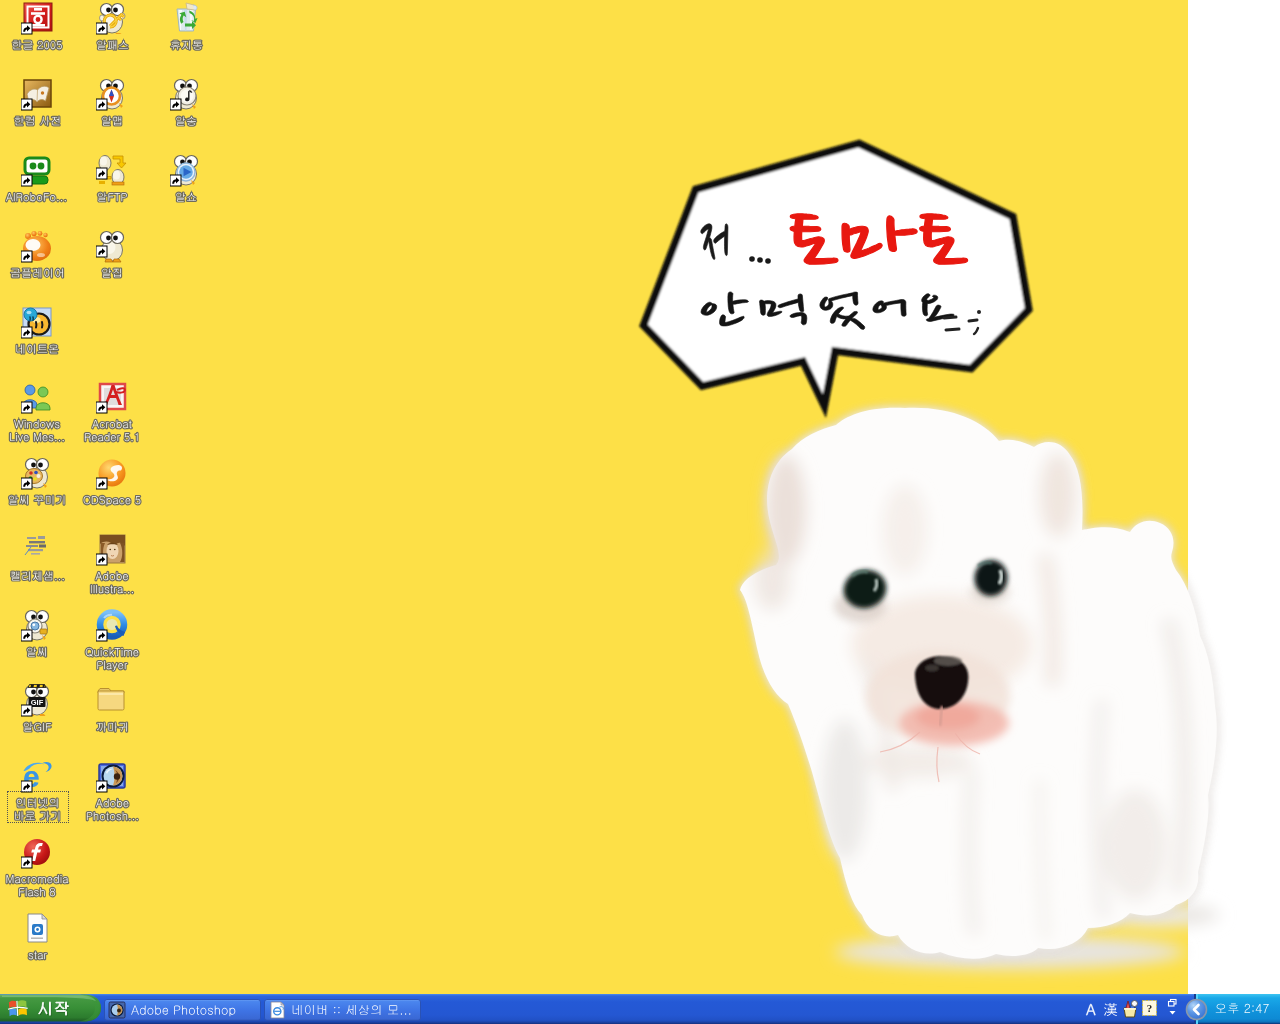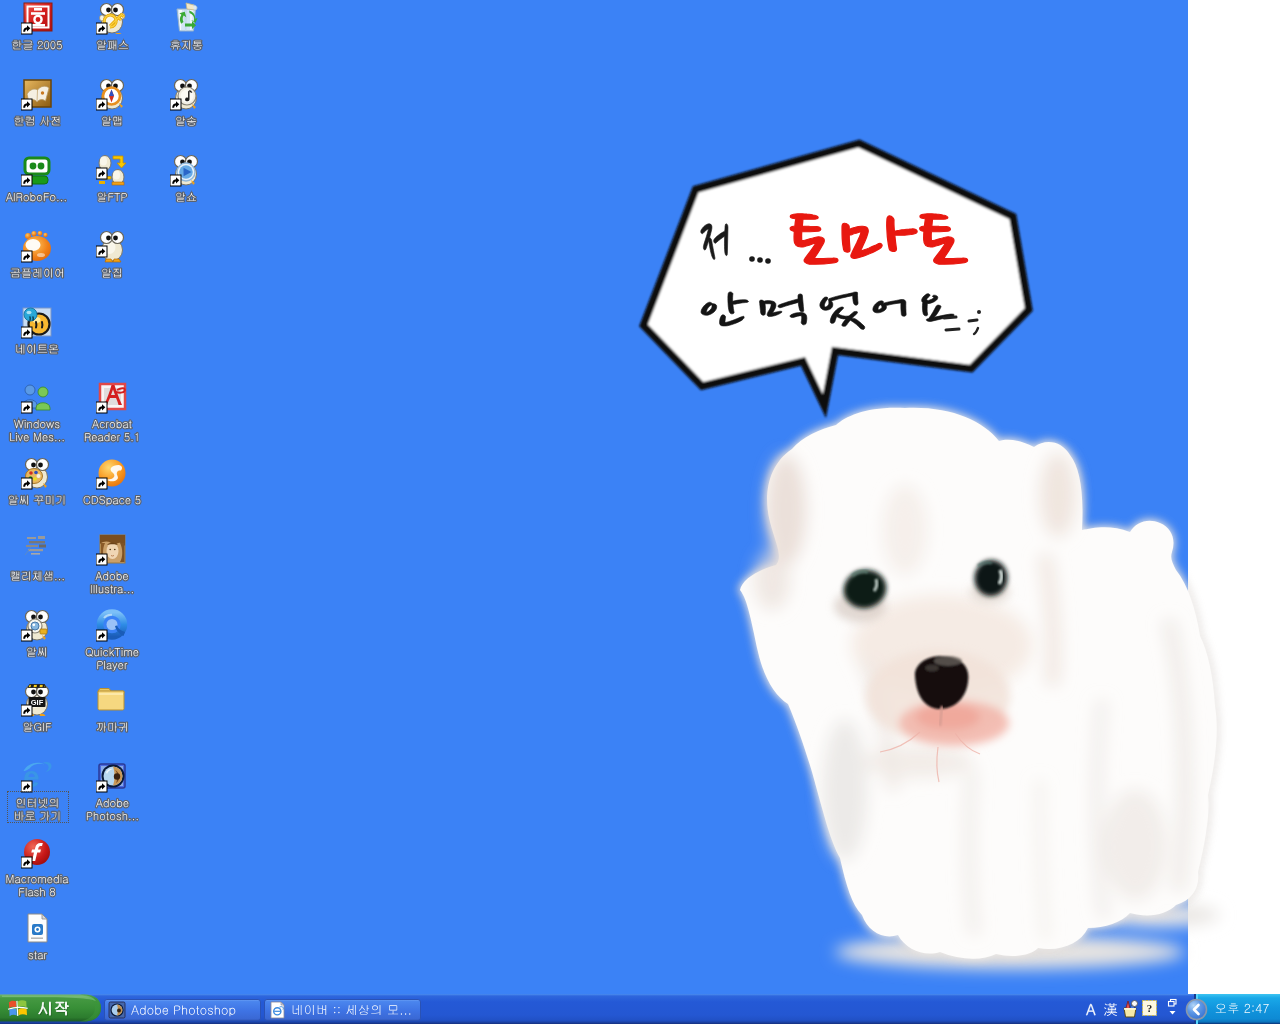--- a/index.html
+++ b/index.html
@@ -1,13 +1,13 @@
 <!DOCTYPE html>
 <html><head><meta charset="utf-8"><style>html,body{margin:0;padding:0;width:1280px;height:1024px;overflow:hidden;font-family:"Liberation Sans",sans-serif;background:#fff}.abs{position:absolute}</style></head><body>
-<div class="abs" style="left:0;top:0;width:1188px;height:1024px;background:#3b82f6">
+<div class="abs" style="left:0;top:0;width:1188px;height:1024px;background:#fde047">
     <svg width="0" height="0" style="position:absolute">
       <defs>
         <filter id="lblur" x="-30%" y="-30%" width="160%" height="160%">
           <feGaussianBlur stdDeviation="0.55"></feGaussianBlur>
         </filter>
         <filter id="b1" x="-50%" y="-50%" width="200%" height="200%">
           <feGaussianBlur stdDeviation="1.1"></feGaussianBlur>
         </filter>
         <filter id="b2" x="-50%" y="-50%" width="200%" height="200%">
           <feGaussianBlur stdDeviation="2.5"></feGaussianBlur>

